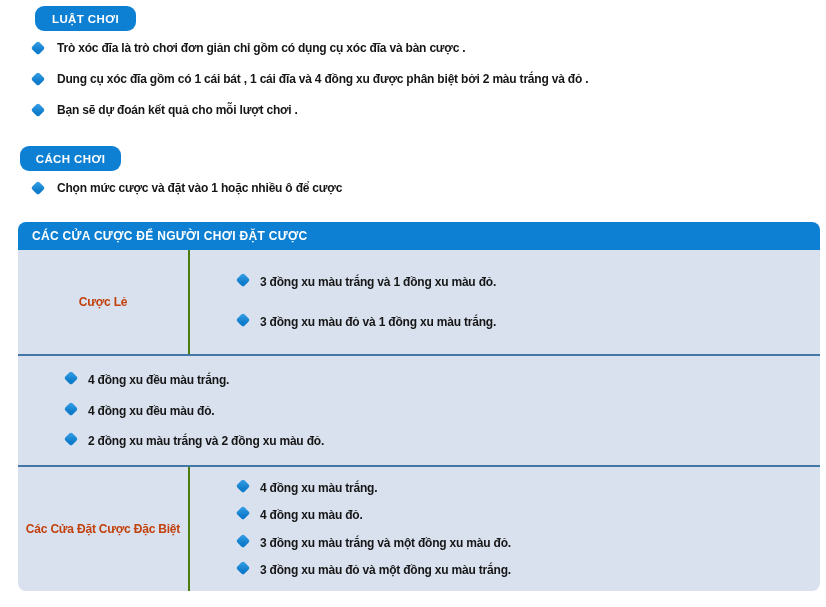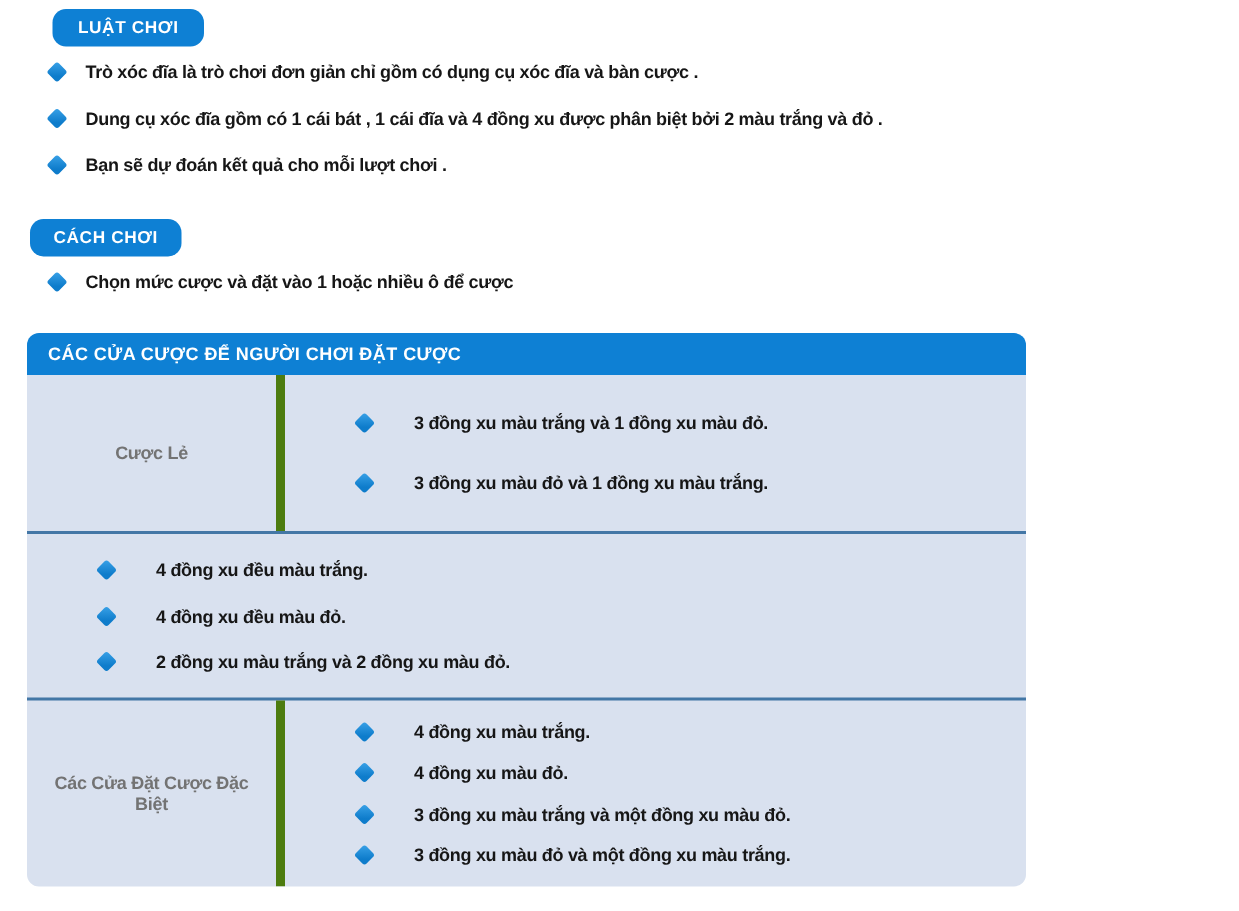--- a/index.html
+++ b/index.html
@@ -34,21 +34,21 @@
     background:linear-gradient(135deg,#3aa2e8 0%,#0e7ccb 70%);
     border-radius:2px;transform:rotate(45deg);
   }
   .bullet-text{
     color:#161616;font-weight:700;font-size:12px;letter-spacing:-0.2px;
     white-space:nowrap;
   }
 
   
   .bet-table{
-    position:absolute;left:18px;top:222px;width:666px;
+    position:absolute;left:18px;top:222px;width:802px;
     border-radius:8px;
   }
   .bet-table-header{
     height:28px;line-height:28px;
     background:#0e80d4;color:#ffffff;
     font-weight:700;font-size:12px;letter-spacing:.3px;
     padding-left:14px;
     border-radius:8px 8px 0 0;
   }
   .bet-table-body{
@@ -56,30 +56,30 @@
     border-radius:0 0 8px 8px;
     overflow:hidden;
   }
   .t-row{display:flex;}
   .t-row + .t-row{border-top:2px solid #4377a6;}
   .t-row:nth-child(1){height:104px;}
   .t-row:nth-child(2){height:109px;}
   .t-row:nth-child(3){height:124px;}
   .t-label{
     flex:none;width:172px;
-    border-right:6px solid #4d7c0f;
+    border-right:2px solid #4d7c0f;
     display:flex;align-items:center;justify-content:center;
-    color:#737373;font-weight:700;font-size:12px;letter-spacing:-0.2px;
+    color:#c2410c;font-weight:700;font-size:12px;letter-spacing:-0.2px;
     text-align:center;padding:0 6px;box-sizing:border-box;
   }
   .t-items{
     flex:1;display:flex;flex-direction:column;justify-content:space-evenly;
     padding-left:48px;box-sizing:border-box;
   }
-  .t-item{display:flex;align-items:center;gap:16px;}
+  .t-item{display:flex;}
   .t-item .diamond{margin-right:12px;}
 </style>
 </head>
 <body>
 
 <div class="page">
 
   <div class="badge badge-rules">LUẬT CHƠI</div>
 
   <ul class="bullet-list">

